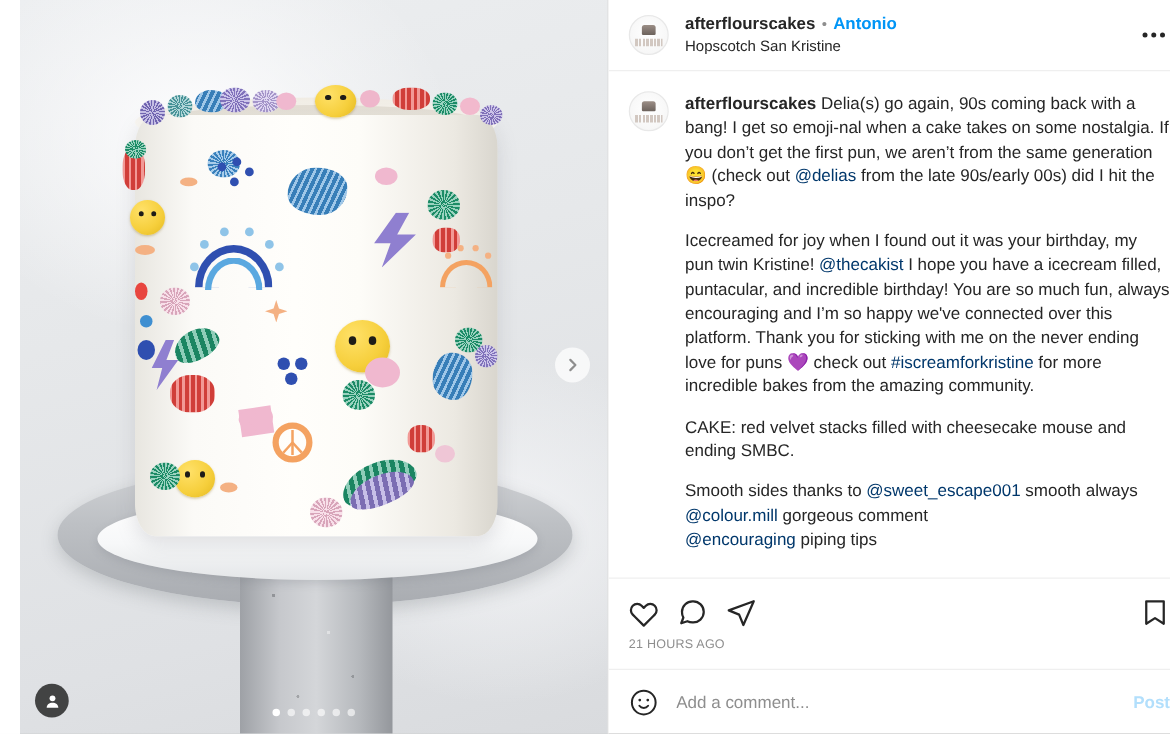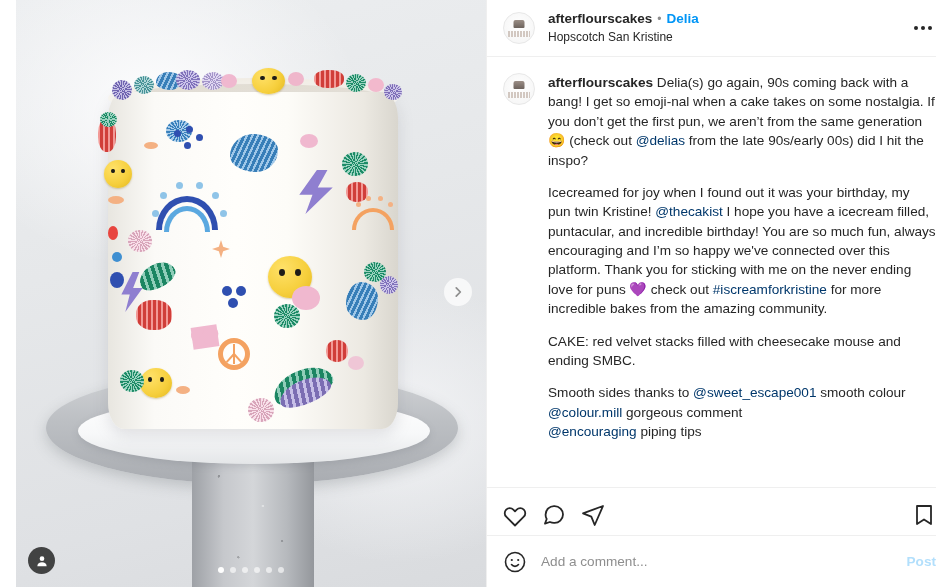--- a/index.html
+++ b/index.html
@@ -604,61 +604,62 @@
 
     <div id="post-header">
       <div class="avatar">
         <span class="mark"></span>
         <span class="mark-txt"></span>
       </div>
       <div id="header-text">
         <div class="name-row">
           <span class="username">afterflourscakes</span>
           <span class="sep-dot">•</span>
-          <span class="follow-link">Delia</span>
+          <span class="follow-link">Antonio</span>
         </div>
         <div class="location">Hopscotch San Kristine</div>
       </div>
       <div id="more-options">
         <span></span>
         <span></span>
         <span></span>
       </div>
     </div>
 
     <div id="caption-area">
       <div id="caption-block">
         <div class="avatar">
           <span class="mark"></span>
           <span class="mark-txt"></span>
         </div>
         <div id="caption-body">
             <p><span class="cap-user">afterflourscakes</span> <span>Delia(s) go again, 90s coming back with a bang! I get so emoji-nal when a cake takes on some nostalgia. If you don’t get the first pun, we aren’t from the same generation </span><span class="emoji">😄</span><span> (check out </span><span class="mention">@delias</span><span> from the late 90s/early 00s) did I hit the inspo?</span></p>
             <p><span>Icecreamed for joy when I found out it was your birthday, my pun twin Kristine! </span><span class="mention">@thecakist</span><span> I hope you have a icecream filled, puntacular, and incredible birthday! You are so much fun, always encouraging and I’m so happy we've connected over this platform. Thank you for sticking with me on the never ending love for puns </span><span class="emoji">💜</span><span> check out </span><span class="hashtag">#iscreamforkristine</span><span> for more incredible bakes from the amazing community.</span></p>
             <p><span>CAKE: red velvet stacks filled with cheesecake mouse and ending SMBC.</span></p>
-            <p><span>Smooth sides thanks to </span><span class="mention">@sweet_escape001</span><span> smooth colour</span><br><span class="mention">@colour.mill</span><span> gorgeous comment</span><br><span class="mention">@encouraging</span><span> piping tips</span></p>
+            <p><span>Smooth sides thanks to </span><span class="mention">@sweet_escape001</span><span> smooth always</span><br><span class="mention">@colour.mill</span><span> gorgeous comment</span><br><span class="mention">@encouraging</span><span> piping tips</span></p>
           </div>
       </div>
     </div>
 
     <div id="action-bar">
       <div id="action-icons">
         <svg class="act" viewBox="0 0 24 24" fill="none" stroke="#262626" stroke-width="1.8" stroke-linecap="round" stroke-linejoin="round">
           <path d="M20.8 6.6a5 5 0 0 0-7.1 0L12 8.3l-1.7-1.7a5 5 0 1 0-7.1 7.1l1.7 1.7L12 22.5l7.1-7.1 1.7-1.7a5 5 0 0 0 0-7.1z"></path>
         </svg>
         <svg class="act" viewBox="0 0 24 24" fill="none" stroke="#262626" stroke-width="1.8" stroke-linecap="round" stroke-linejoin="round">
           <path d="M21 11.5a8.4 8.4 0 0 1-9 8.4 9.7 9.7 0 0 1-4.1-.9L3 20.6l1.7-4.6A8.3 8.3 0 0 1 3.6 11.5a8.4 8.4 0 0 1 8.9-8.4 8.4 8.4 0 0 1 8.5 8.4z"></path>
         </svg>
         <svg class="act" viewBox="0 0 24 24" fill="none" stroke="#262626" stroke-width="1.8" stroke-linecap="round" stroke-linejoin="round">
           <polygon points="22 3 2 10.3 10.3 13.7 13.7 22"></polygon>
         </svg>
         <svg class="act save" viewBox="0 0 24 24" fill="none" stroke="#262626" stroke-width="1.8" stroke-linecap="round" stroke-linejoin="round">
           <polygon points="19 21 12 16.5 5 21 5 3 19 3 19 21"></polygon>
         </svg>
       </div>
+      <div id="timestamp">21 HOURS AGO</div>
     </div>
 
     <div id="composer">
       <svg id="emoji-button" viewBox="0 0 24 24" fill="none" stroke="#262626" stroke-width="1.6">
         <circle cx="12" cy="12" r="9.5"></circle>
         <circle cx="8.8" cy="10" r="1.1" fill="#262626" stroke="none"></circle>
         <circle cx="15.2" cy="10" r="1.1" fill="#262626" stroke="none"></circle>
         <path d="M8.5 14.6a4.4 4.4 0 0 0 7 0" stroke-linecap="round"></path>
       </svg>
       <input id="comment-input" type="text" placeholder="Add a comment..." style="">

